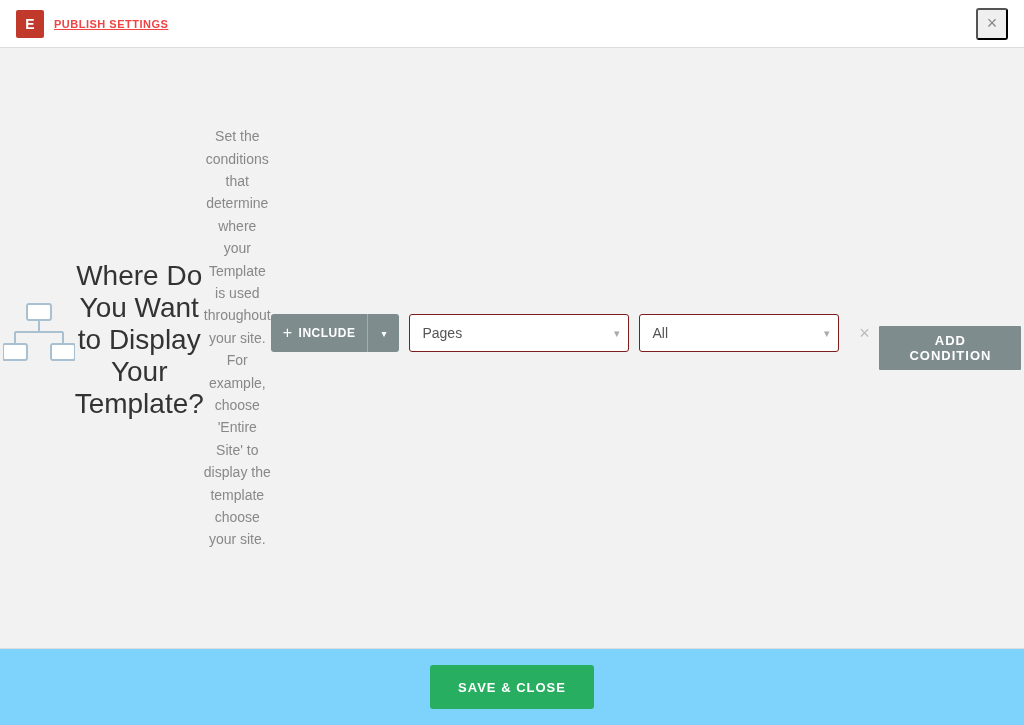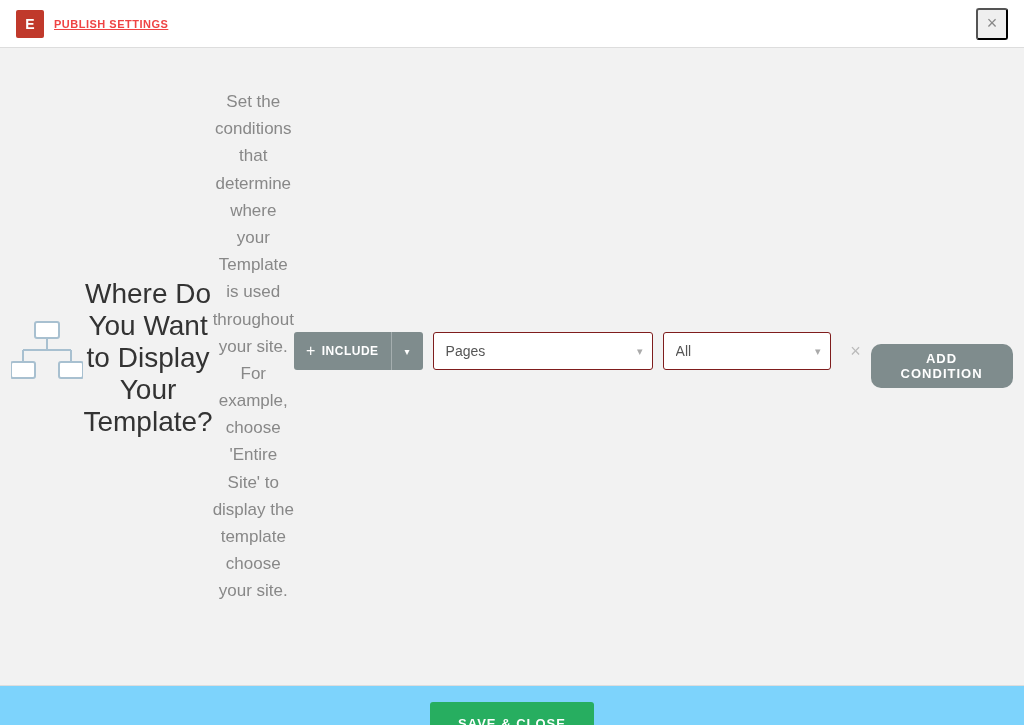--- a/index.html
+++ b/index.html
@@ -95,26 +95,26 @@
 
     .main-heading {
       font-size: 28px;
       font-weight: 400;
       color: #333;
       margin-bottom: 16px;
       text-align: center;
     }
 
     .sub-text {
-      font-size: 17px;
+      font-size: 14px;
       color: #888;
       text-align: center;
       line-height: 1.6;
       max-width: 560px;
-      margin-bottom: 40px;
+      margin-bottom: 20px;
     }
 
     .condition-row {
       display: flex;
       align-items: center;
       gap: 10px;
       margin-bottom: 30px;
     }
 
     .include-btn {
@@ -173,21 +173,21 @@
       color: #555;
       cursor: pointer;
       outline: none;
     }
 
     .select-field.pages-select {
       width: 220px;
     }
 
     .select-field.all-select {
-      width: 168px;
+      width: 200px;
     }
 
     .select-arrow {
       position: absolute;
       right: 10px;
       color: #aaa;
       font-size: 11px;
       pointer-events: none;
     }
 
@@ -208,21 +208,21 @@
       background: #7f8c8d;
       color: white;
       border: none;
       cursor: pointer;
       height: 44px;
       padding: 0 30px;
       font-size: 13px;
       font-weight: 600;
       letter-spacing: 1px;
       text-transform: uppercase;
-      border-radius: 10px;
+      border-radius: 1px;
     }
 
     .footer {
       display: flex;
       justify-content: center;
       padding: 16px 24px;
       background: #7dd3fc;
       border-top: 1px solid #ddd;
       flex-shrink: 0;
     }

